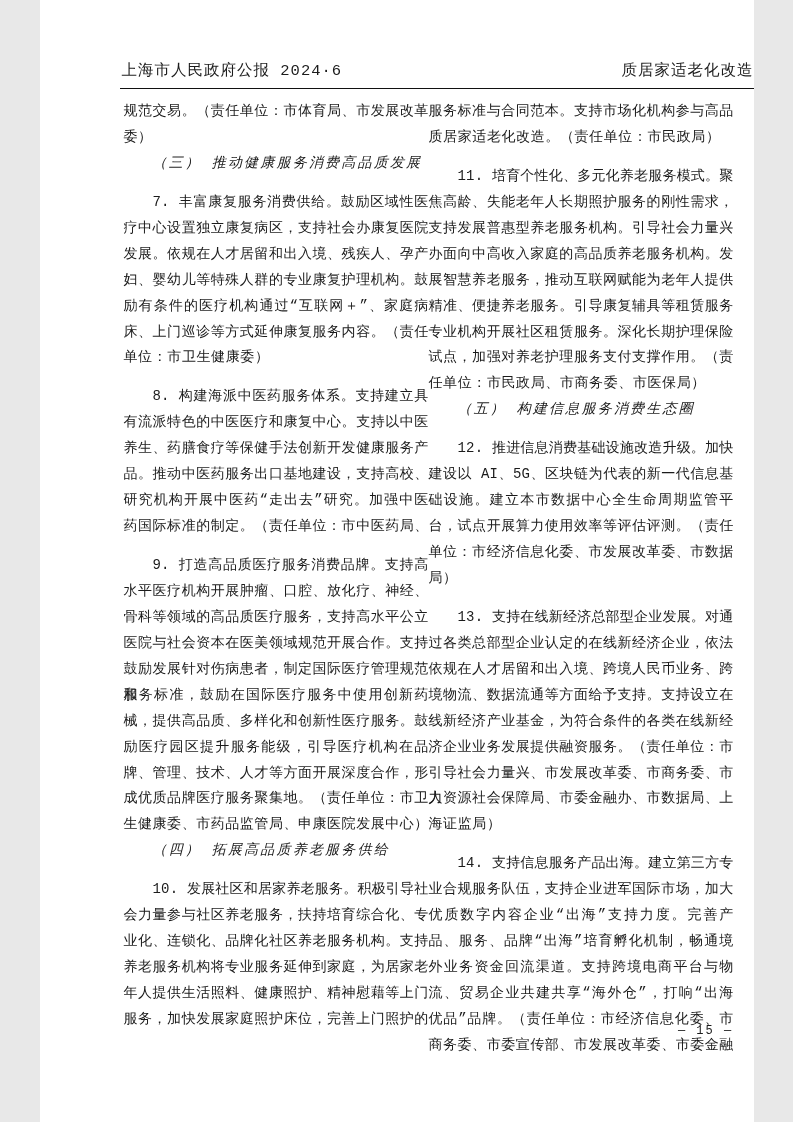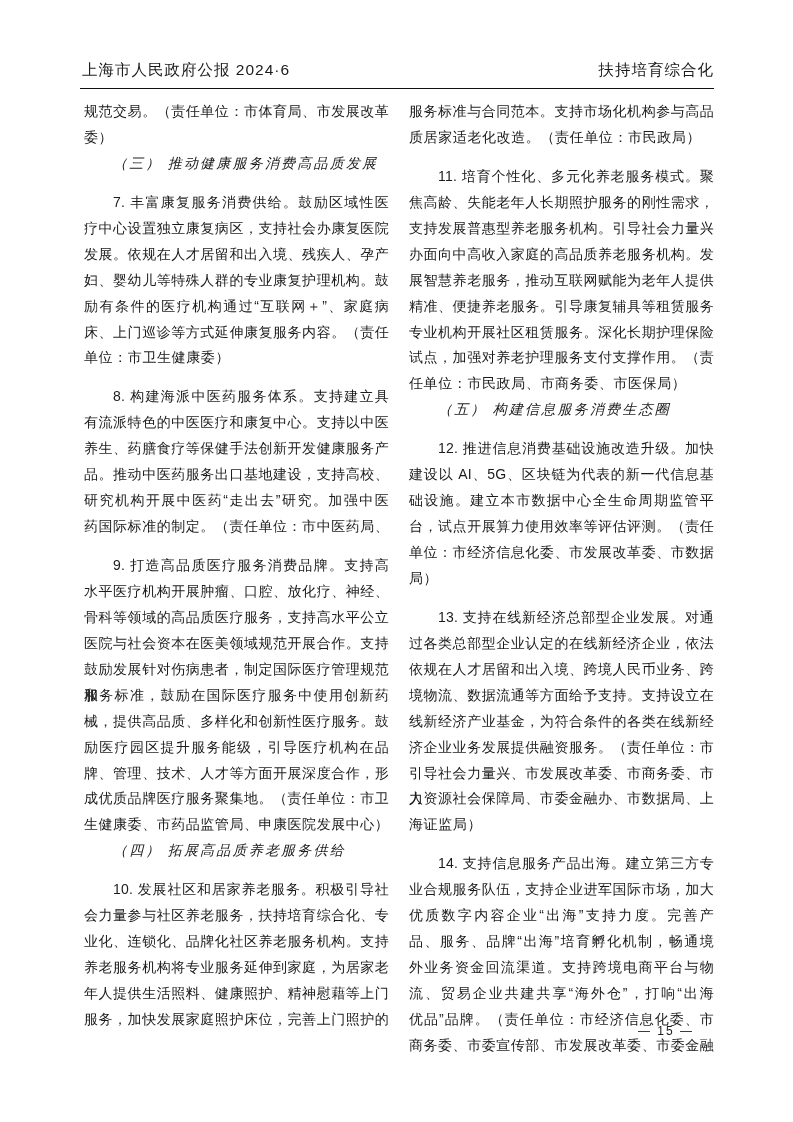--- a/index.html
+++ b/index.html
@@ -1,36 +1,36 @@
 <!DOCTYPE html>
 <html><head>
 <meta charset="utf-8">
 <style>
   html,body{margin:0;padding:0;background:#e8e8e8;}
   .page{
     position:relative;
-    width:793px;height:1122px;
+    width:714px;height:1122px;
     background:#ffffff;
-    font-family:Liberation Sans, sans-serif;
+    font-family:Liberation Mono, monospace;
     color:#1b1b1b;
     overflow:hidden;
     margin:0 auto;
   }
   .hdr{
     position:absolute;left:82px;top:61px;width:632px;height:20px;
     display:flex;justify-content:space-between;align-items:flex-end;
     font-size:15.5px;letter-spacing:1px;
   }
   .rule{
     position:absolute;left:80px;top:88px;width:634px;height:0;
     border-top:1.6px solid #111;
   }
   .columns{
     position:absolute;left:84px;top:99px;width:630px;
-    display:flex;gap:20px;
+    display:flex;
   }
   .col{width:305px;}
   .line{
     height:25.95px;line-height:25.95px;
     font-size:14px;
     white-space:nowrap;
     overflow:visible;
   }
   .line.fill{
     white-space:normal;
@@ -54,21 +54,21 @@
     position:absolute;left:606px;top:1024px;width:120px;
     text-align:center;font-size:12px;letter-spacing:2px;
   }
 </style>
 </head>
 <body>
 
 <div class="page">
   <div class="hdr">
     <span>上海市人民政府公报 2024·6</span>
-    <span>扶持培育综合化</span>
+    <span>质居家适老化改造</span>
   </div>
   <div class="rule"></div>
   <div class="columns">
     <div class="col" id="col-left">
         <div class="line fill">规范交易。（责任单位：市体育局、市发展改革</div>
         <div class="line end">委）</div>
         <div class="line head">（三） 推动健康服务消费高品质发展</div>
         <div class="line fill indent">7. 丰富康复服务消费供给。鼓励区域性医</div>
         <div class="line fill">疗中心设置独立康复病区，支持社会办康复医院</div>
         <div class="line fill">发展。依规在人才居留和出入境、残疾人、孕产</div>

